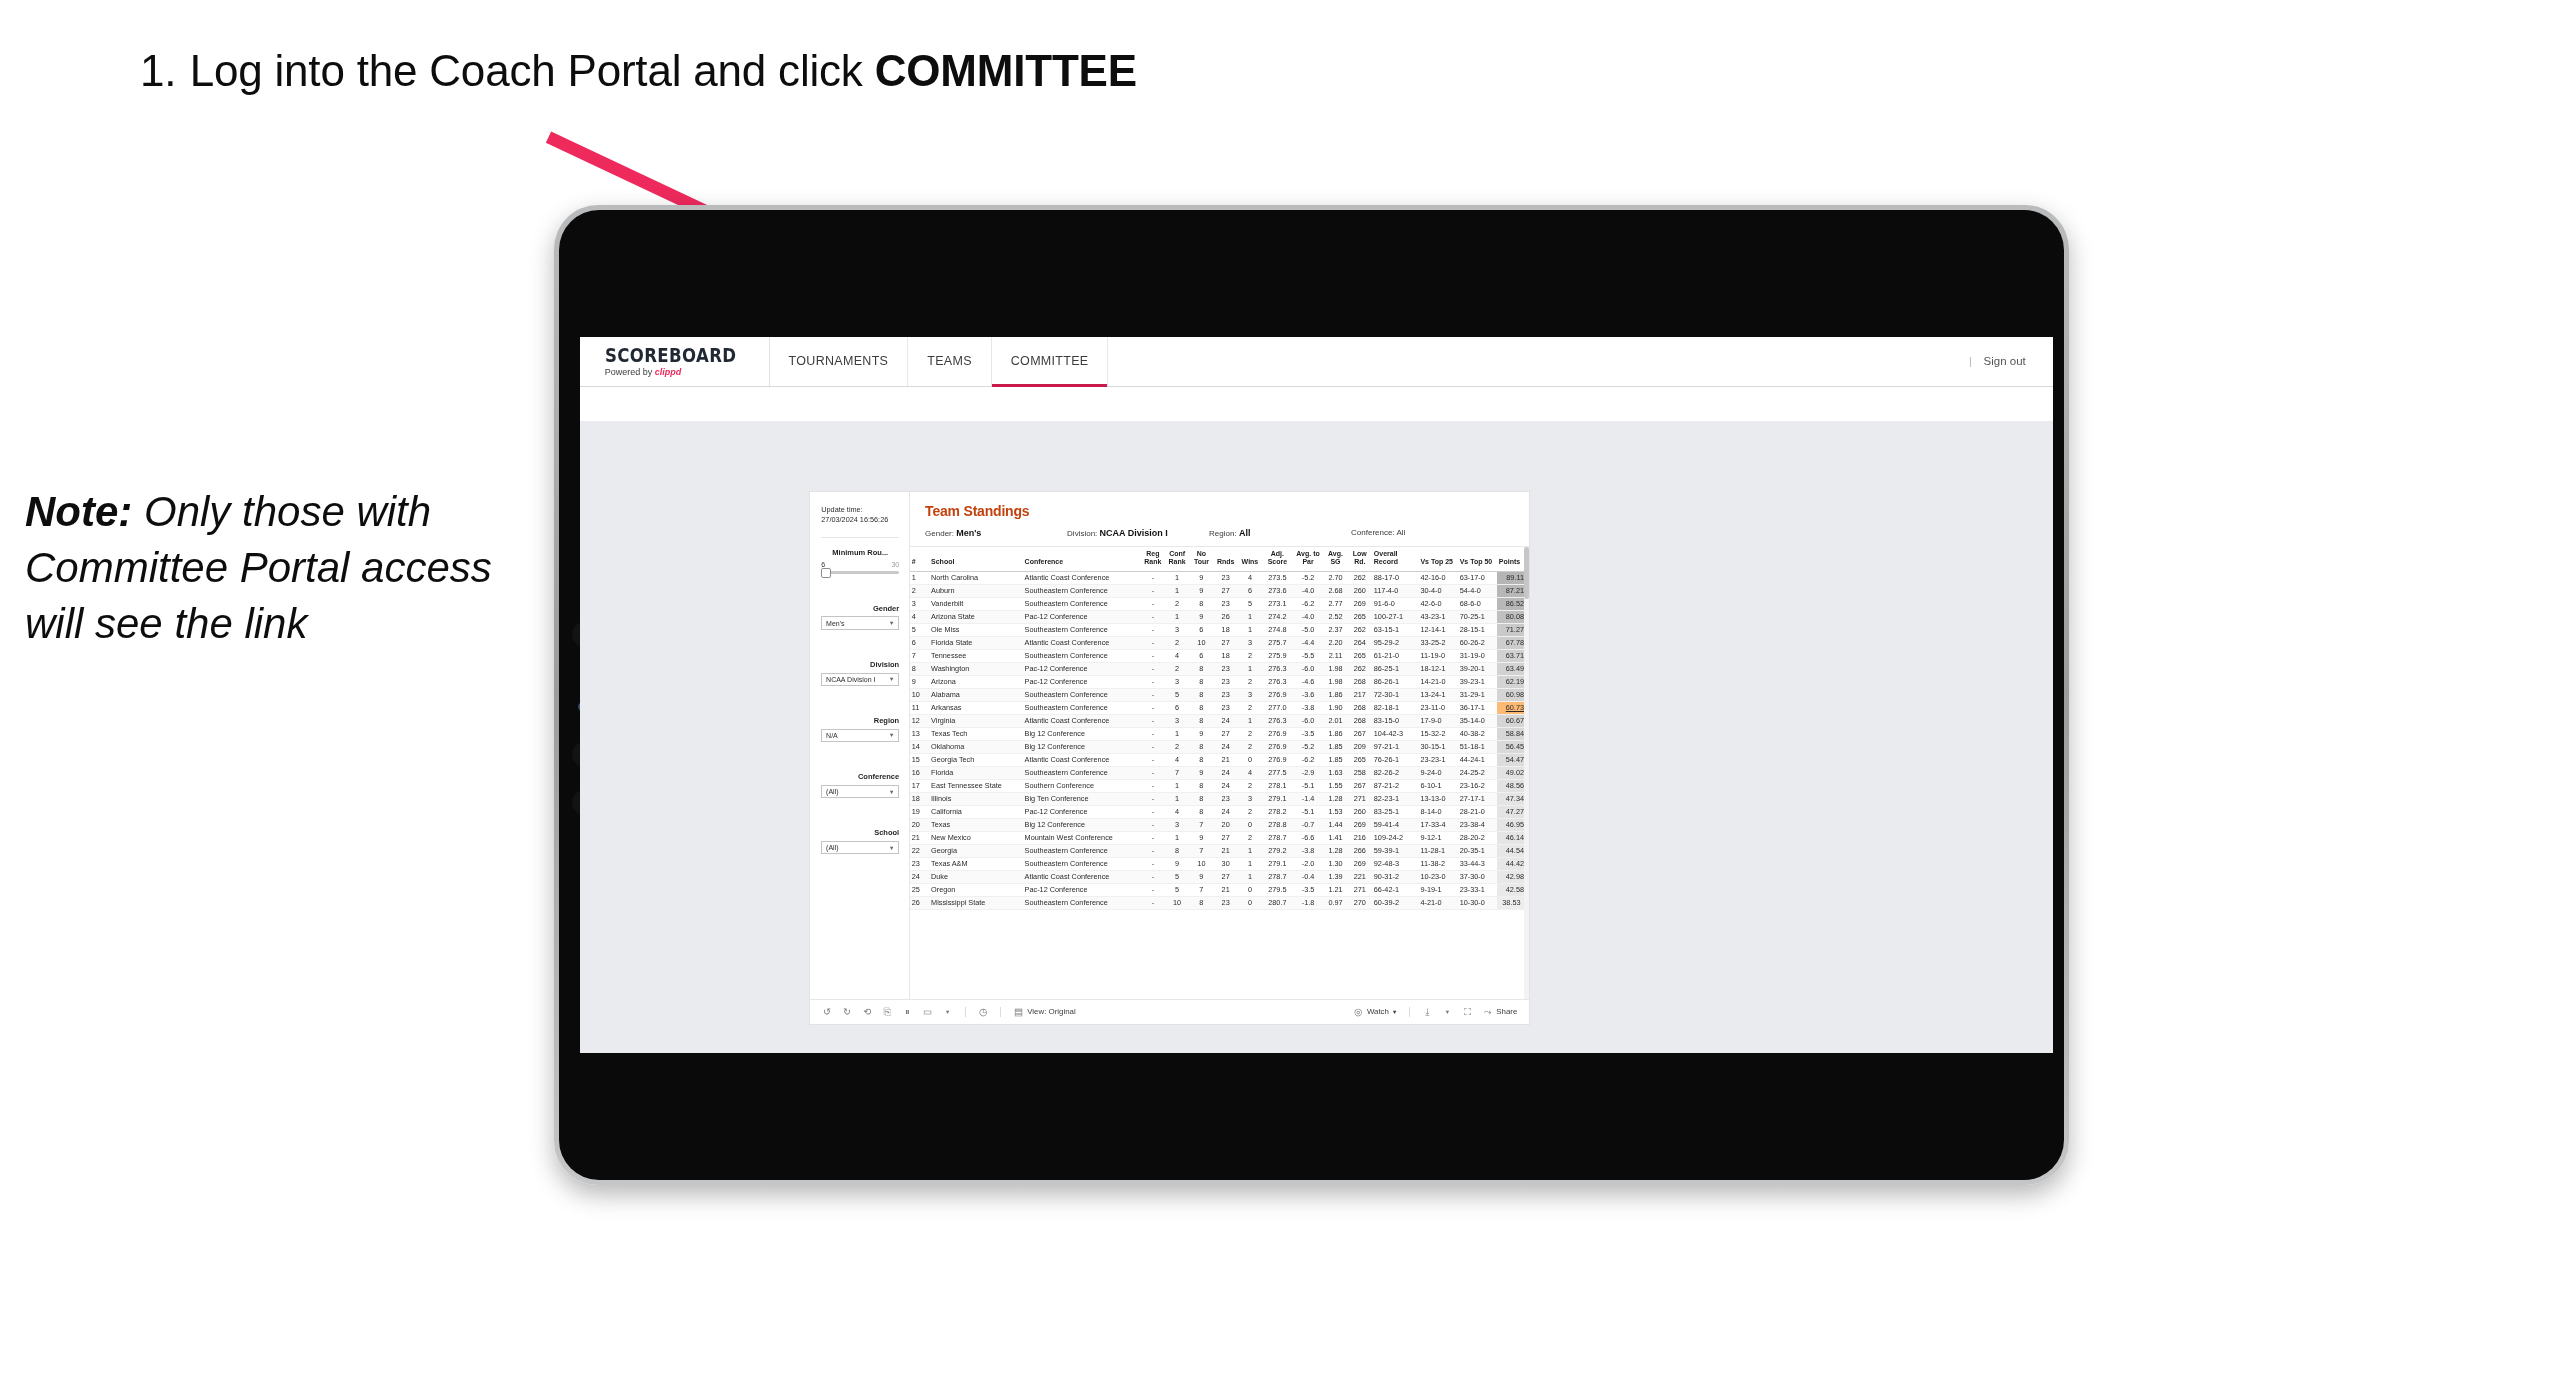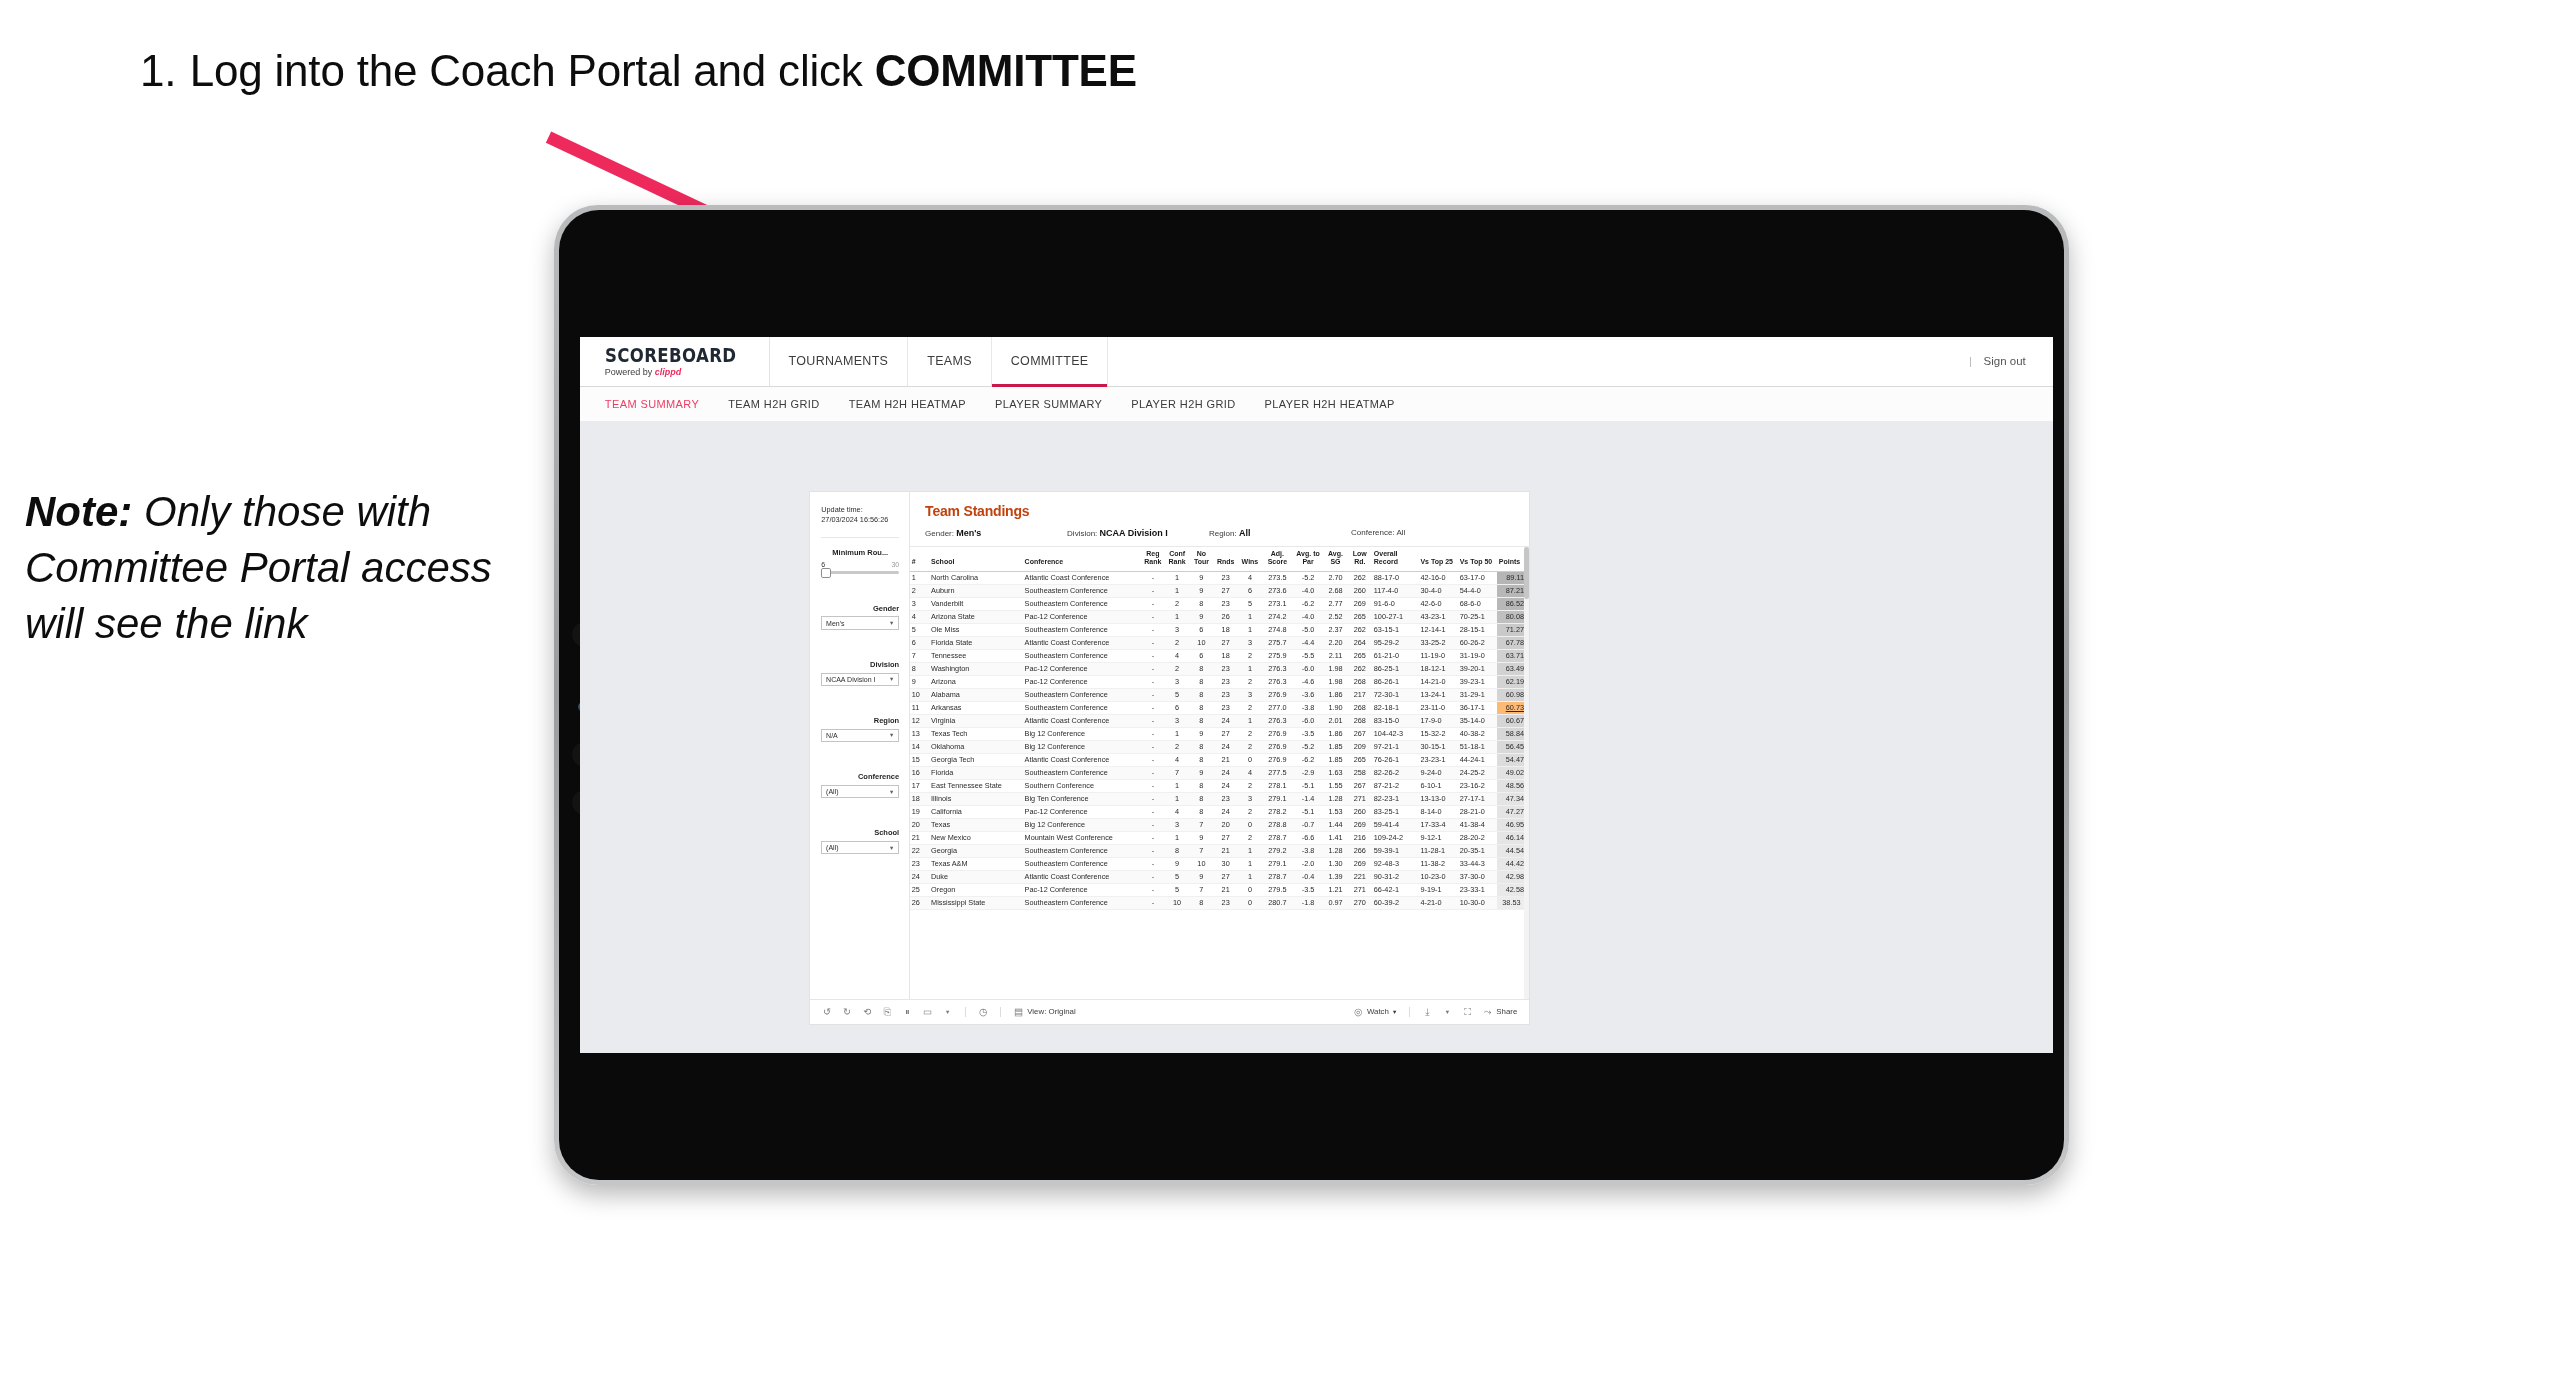--- a/index.html
+++ b/index.html
@@ -171,28 +171,20 @@
         </div>
         <div class="navitem">TOURNAMENTS</div>
         <div class="navitem">TEAMS</div>
         <div class="navitem active">COMMITTEE</div>
         <div class="nav-right">
           <span class="nav-sep">|</span>
           <span>Sign out</span>
         </div>
       </div>
 
-      <div class="subnav">
-        <div class="subnav-item active">TEAM SUMMARY</div>
-        <div class="subnav-item">TEAM H2H GRID</div>
-        <div class="subnav-item">TEAM H2H HEATMAP</div>
-        <div class="subnav-item">PLAYER SUMMARY</div>
-        <div class="subnav-item">PLAYER H2H GRID</div>
-        <div class="subnav-item">PLAYER H2H HEATMAP</div>
-      </div>
 
       <div class="canvas">
         <div class="viz">
           <div class="viz-body">
 
             <div class="rail">
               <div class="upd">
                 <div>Update time:</div>
                 <div>27/03/2024 16:56:26</div>
               </div>
@@ -634,21 +626,21 @@
                         <td class="c-s num">3</td>
                         <td class="c-s num">7</td>
                         <td class="c-s num">20</td>
                         <td class="c-s num">0</td>
                         <td class="c-score num">278.8</td>
                         <td class="c-score num">-0.7</td>
                         <td class="c-s num">1.44</td>
                         <td class="c-s num">269</td>
                         <td class="c-rec">59-41-4</td>
                         <td class="c-t">17-33-4</td>
-                        <td class="c-t">41-38-4</td>
+                        <td class="c-t">23-38-4</td>
                         <td class="c-pts pts" style="background: rgb(228, 228, 228);">46.95</td>
                       </tr>
                       <tr>
                         <td class="c-rank">21</td>
                         <td class="c-school">New Mexico</td>
                         <td class="c-conf">Mountain West Conference</td>
                         <td class="c-s num">-</td>
                         <td class="c-s num">1</td>
                         <td class="c-s num">9</td>
                         <td class="c-s num">27</td>

